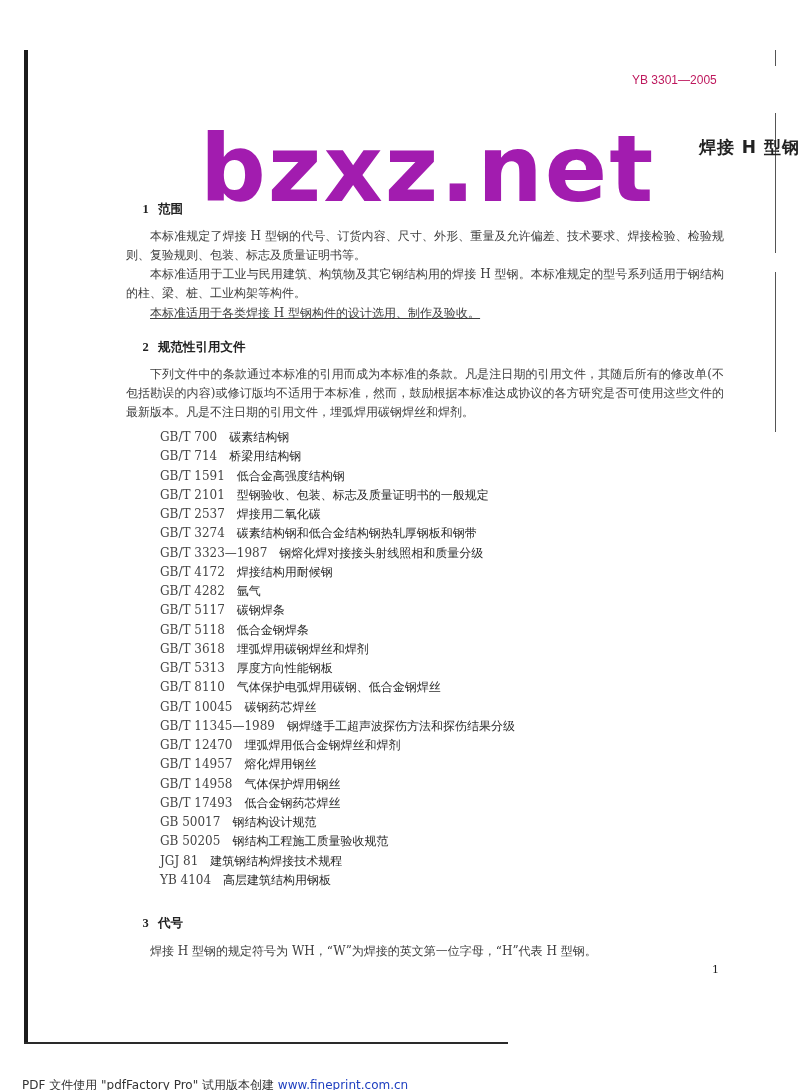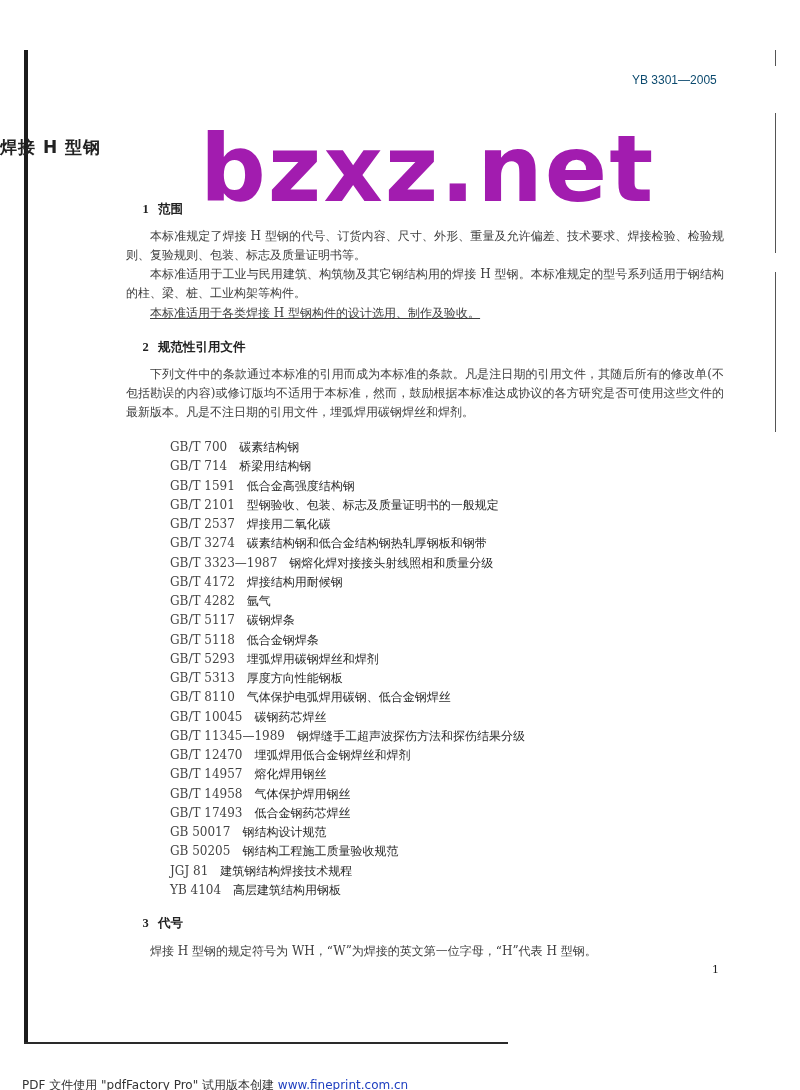--- a/index.html
+++ b/index.html
@@ -14,49 +14,49 @@
   }
   .bottom-border {
     position: absolute; left: 24px; top: 1042px; width: 484px; height: 2px;
     background: #2a2a2a;
   }
   .right-rule {
     position: absolute; left: 775px; width: 1px; background: #555;
   }
   .std-code {
     position: absolute; left: 632px; top: 73px;
-    font-family: "Liberation Sans", sans-serif; font-size: 12px; color: #0c4a6e;
+    font-family: "Liberation Sans", sans-serif; font-size: 12px; color: #be185d;
     letter-spacing: 0px;
   }
   .watermark {
     position: absolute; left: 200px; top: 124px;
     font-family: "DejaVu Sans", sans-serif; font-weight: bold;
     font-size: 92px; color: #a21caf; letter-spacing: 2px;
     line-height: 1; z-index: 0; user-select: none;
   }
   .title {
-    position: absolute; left: 0; width: 800px; top: 136px; text-align: left;
+    position: absolute; left: 0; width: 800px; top: 136px; text-align: right;
     font-family: "DejaVu Sans", sans-serif; font-weight: bold; font-size: 17px;
     z-index: 1; letter-spacing: 1px;
   }
   .section-heading {
     position: absolute; left: 133px;
     font-family: Liberation Serif, serif; font-weight: bold; font-size: 12.5px;
     z-index: 1;
     text-align: center;
   }
   .section-heading .num { display: inline-block; width: 25px; }
   .para {
     position: absolute; left: 126px; width: 598px;
     font-size: 12px; line-height: 19px; text-indent: 24px; z-index: 1;
     text-align: justify; color: #404040;
   }
   .refs {
     position: absolute; left: 160px; top: 428px; z-index: 1;
-    margin: 10px; padding: 0; list-style: none;
+    margin: 0; padding: 0; list-style: none;
   }
   .refs li {
     height: 19.25px; font-size: 12px; line-height: 19px; color: #2a2a2a;
     white-space: nowrap;
   }
   .refs .code { display: inline-block; margin-right: 12px; color: #444; }
   .page-number {
     position: absolute; left: 712px; top: 963px; font-size: 11px; z-index: 1;
   }
   .footer {
@@ -97,21 +97,21 @@
   <li><span class="code">GB/T 714</span><span>桥梁用结构钢</span></li>
   <li><span class="code">GB/T 1591</span><span>低合金高强度结构钢</span></li>
   <li><span class="code">GB/T 2101</span><span>型钢验收、包装、标志及质量证明书的一般规定</span></li>
   <li><span class="code">GB/T 2537</span><span>焊接用二氧化碳</span></li>
   <li><span class="code">GB/T 3274</span><span>碳素结构钢和低合金结构钢热轧厚钢板和钢带</span></li>
   <li><span class="code">GB/T 3323—1987</span><span>钢熔化焊对接接头射线照相和质量分级</span></li>
   <li><span class="code">GB/T 4172</span><span>焊接结构用耐候钢</span></li>
   <li><span class="code">GB/T 4282</span><span>氩气</span></li>
   <li><span class="code">GB/T 5117</span><span>碳钢焊条</span></li>
   <li><span class="code">GB/T 5118</span><span>低合金钢焊条</span></li>
-  <li><span class="code">GB/T 5293</span><span>埋弧焊用碳钢焊丝和焊剂</span></li>
+  <li><span class="code">GB/T 3618</span><span>埋弧焊用碳钢焊丝和焊剂</span></li>
   <li><span class="code">GB/T 5313</span><span>厚度方向性能钢板</span></li>
   <li><span class="code">GB/T 8110</span><span>气体保护电弧焊用碳钢、低合金钢焊丝</span></li>
   <li><span class="code">GB/T 10045</span><span>碳钢药芯焊丝</span></li>
   <li><span class="code">GB/T 11345—1989</span><span>钢焊缝手工超声波探伤方法和探伤结果分级</span></li>
   <li><span class="code">GB/T 12470</span><span>埋弧焊用低合金钢焊丝和焊剂</span></li>
   <li><span class="code">GB/T 14957</span><span>熔化焊用钢丝</span></li>
   <li><span class="code">GB/T 14958</span><span>气体保护焊用钢丝</span></li>
   <li><span class="code">GB/T 17493</span><span>低合金钢药芯焊丝</span></li>
   <li><span class="code">GB 50017</span><span>钢结构设计规范</span></li>
   <li><span class="code">GB 50205</span><span>钢结构工程施工质量验收规范</span></li>

